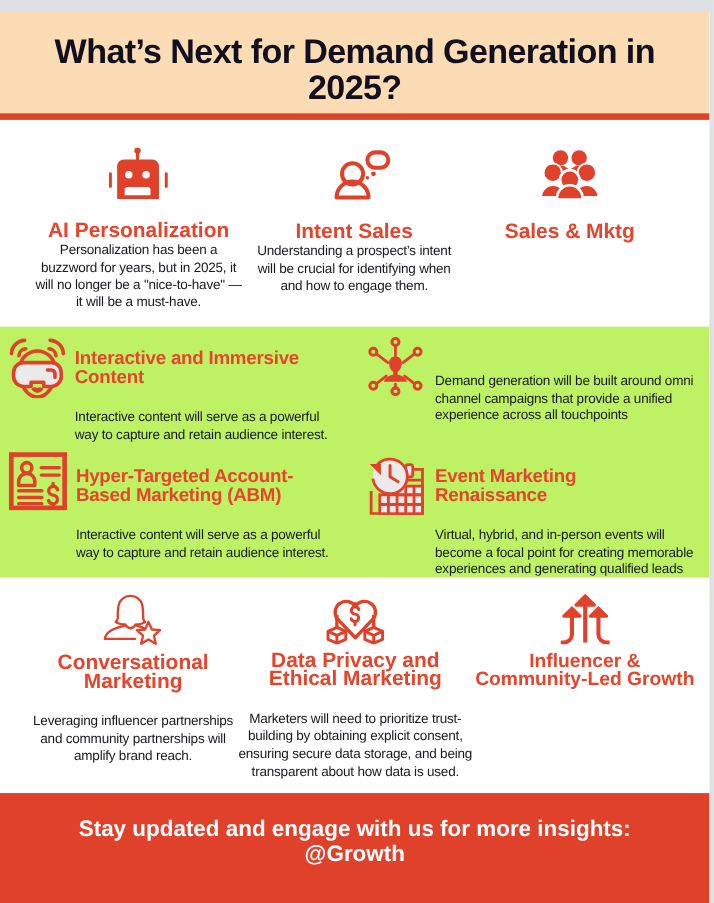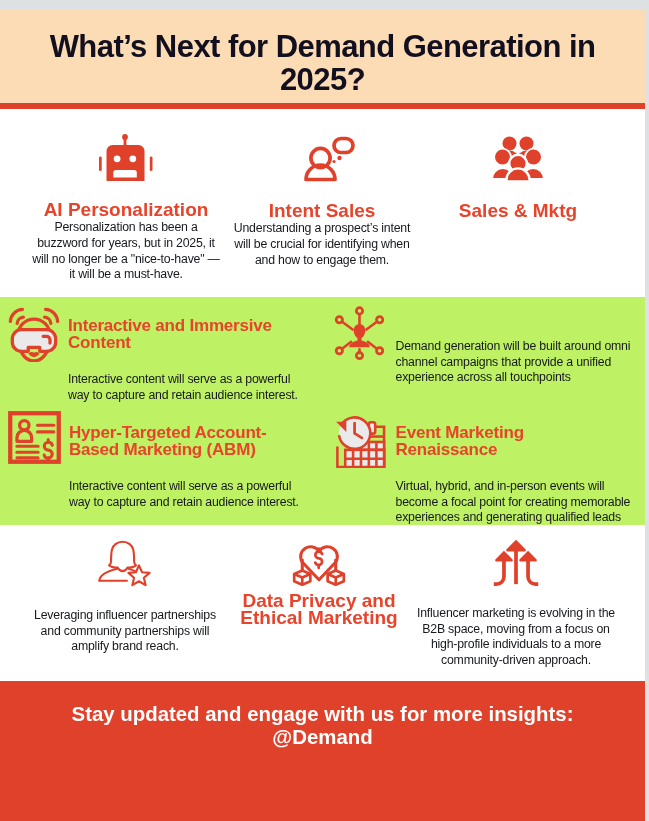--- a/index.html
+++ b/index.html
@@ -267,20 +267,21 @@
 
     <div class="col3">
       <div class="ic">
         <svg viewBox="0 0 58 54" width="56" height="52" fill="none" stroke="#e0412a" stroke-width="2.2" stroke-linejoin="round" stroke-linecap="round" aria-hidden="true">
           <path d="M12.5 30.5 c1.5 -1 2 -2 2 -4 c0 -3 0.2 -9.5 1 -12.5 c1 -4 5 -8 11 -8 c6 0 10 4 11 8 c0.8 3 1 9.5 1 12.5 c0 2 0.5 3 2 4 c-2 1.6 -6 2.4 -9 2.4 c-1.5 2.6 -3.5 3.6 -5 3.6 c-1.5 0 -3.5 -1 -5 -3.6 c-3 0 -7 -0.8 -9 -2.4 z"></path>
           <path d="M2.5 46.5 c0 -6 8 -10 18.5 -12.5 M32.5 34 c2.5 0.7 4.8 1.5 6.8 2.5"></path>
           <line x1="2.5" y1="46.5" x2="31" y2="46.5"></line>
           <path d="M43.5 30.5 l3.2 7.2 l7.8 0.6 l-5.9 5.1 l1.8 7.7 l-6.9 -4.1 l-6.9 4.1 l1.8 -7.7 l-5.9 -5.1 l7.8 -0.6 z"></path>
         </svg>
       </div>
+      <div class="ctitle">Conversational<br>Marketing</div>
       <div class="cbody">Leveraging influencer partnerships and community partnerships will amplify brand reach.</div>
     </div>
 
     <div class="col3">
       <div class="ic">
         <svg viewBox="0 0 58 52" width="56" height="50" aria-hidden="true">
           <path d="M29 45.5 L11.5 27 a10.2 10.2 0 1 1 17.5 -11 a10.2 10.2 0 1 1 17.5 11 z" fill="none" stroke="#e0412a" stroke-width="3.2" stroke-linejoin="round"></path>
           <g fill="none" stroke="#e0412a" stroke-width="2.8" stroke-linecap="round">
             <path d="M32.3 18.8 a3.8 3.8 0 0 0 -3.6 -2.6 a3.5 3.5 0 0 0 0 7 a3.5 3.5 0 0 1 0 7 a3.8 3.8 0 0 1 -3.6 -2.6"></path>
             <line x1="28.7" y1="13.2" x2="28.7" y2="16.2"></line>
@@ -292,39 +293,40 @@
           </g>
           <g fill="none" stroke="#e0412a" stroke-width="2.8" stroke-linejoin="round">
             <path d="M11.6 35.8 l-8.4 3.7 v7.5 l8.4 3.7 l8.4 -3.7 v-7.5 z"></path>
             <path d="M3.2 39.5 l8.4 3.7 l8.4 -3.7 M11.6 43.2 v7.5"></path>
             <path d="M46.4 35.8 l-8.4 3.7 v7.5 l8.4 3.7 l8.4 -3.7 v-7.5 z"></path>
             <path d="M38 39.5 l8.4 3.7 l8.4 -3.7 M46.4 43.2 v7.5"></path>
           </g>
         </svg>
       </div>
       <div class="ctitle">Data Privacy and<br>Ethical Marketing</div>
+      <div class="cbody">Marketers will need to prioritize trust-building by obtaining explicit consent, ensuring secure data storage, and being transparent about how data is used.</div>
     </div>
 
     <div class="col3">
       <div class="ic">
         <svg viewBox="0 0 54 54" width="50" height="50" aria-hidden="true">
           <g fill="none" stroke="#e0412a" stroke-width="4">
             <path d="M27 52 V10"></path>
             <path d="M3 52 h3 a8 8 0 0 0 8 -8 V22"></path>
             <path d="M51 52 h-3 a8 8 0 0 1 -8 -8 V22"></path>
           </g>
           <g fill="#e0412a">
             <path d="M27 4 l10 10 a1.6 1.6 0 0 1 -1.2 2.8 h-17.6 a1.6 1.6 0 0 1 -1.2 -2.8 z"></path>
             <path d="M14 16 l9 9 a1.5 1.5 0 0 1 -1.1 2.6 h-15.8 a1.5 1.5 0 0 1 -1.1 -2.6 z"></path>
             <path d="M40 16 l9 9 a1.5 1.5 0 0 1 -1.1 2.6 h-15.8 a1.5 1.5 0 0 1 -1.1 -2.6 z"></path>
           </g>
         </svg>
       </div>
-      <div class="cbody">Influencer marketing is evolving in the B2B space, moving from a focus on high-profile individuals to a more community-driven approach.</div>
+      <div class="ctitle">Influencer &amp;<br>Community-Led Growth</div>
     </div>
 
   </div>
 
   <div class="band-red footer">
     <p>Stay updated and engage with us for more insights:</p>
-    <p>@Demand</p>
+    <p>@Growth</p>
   </div>
 </div>
 
 </body></html>

